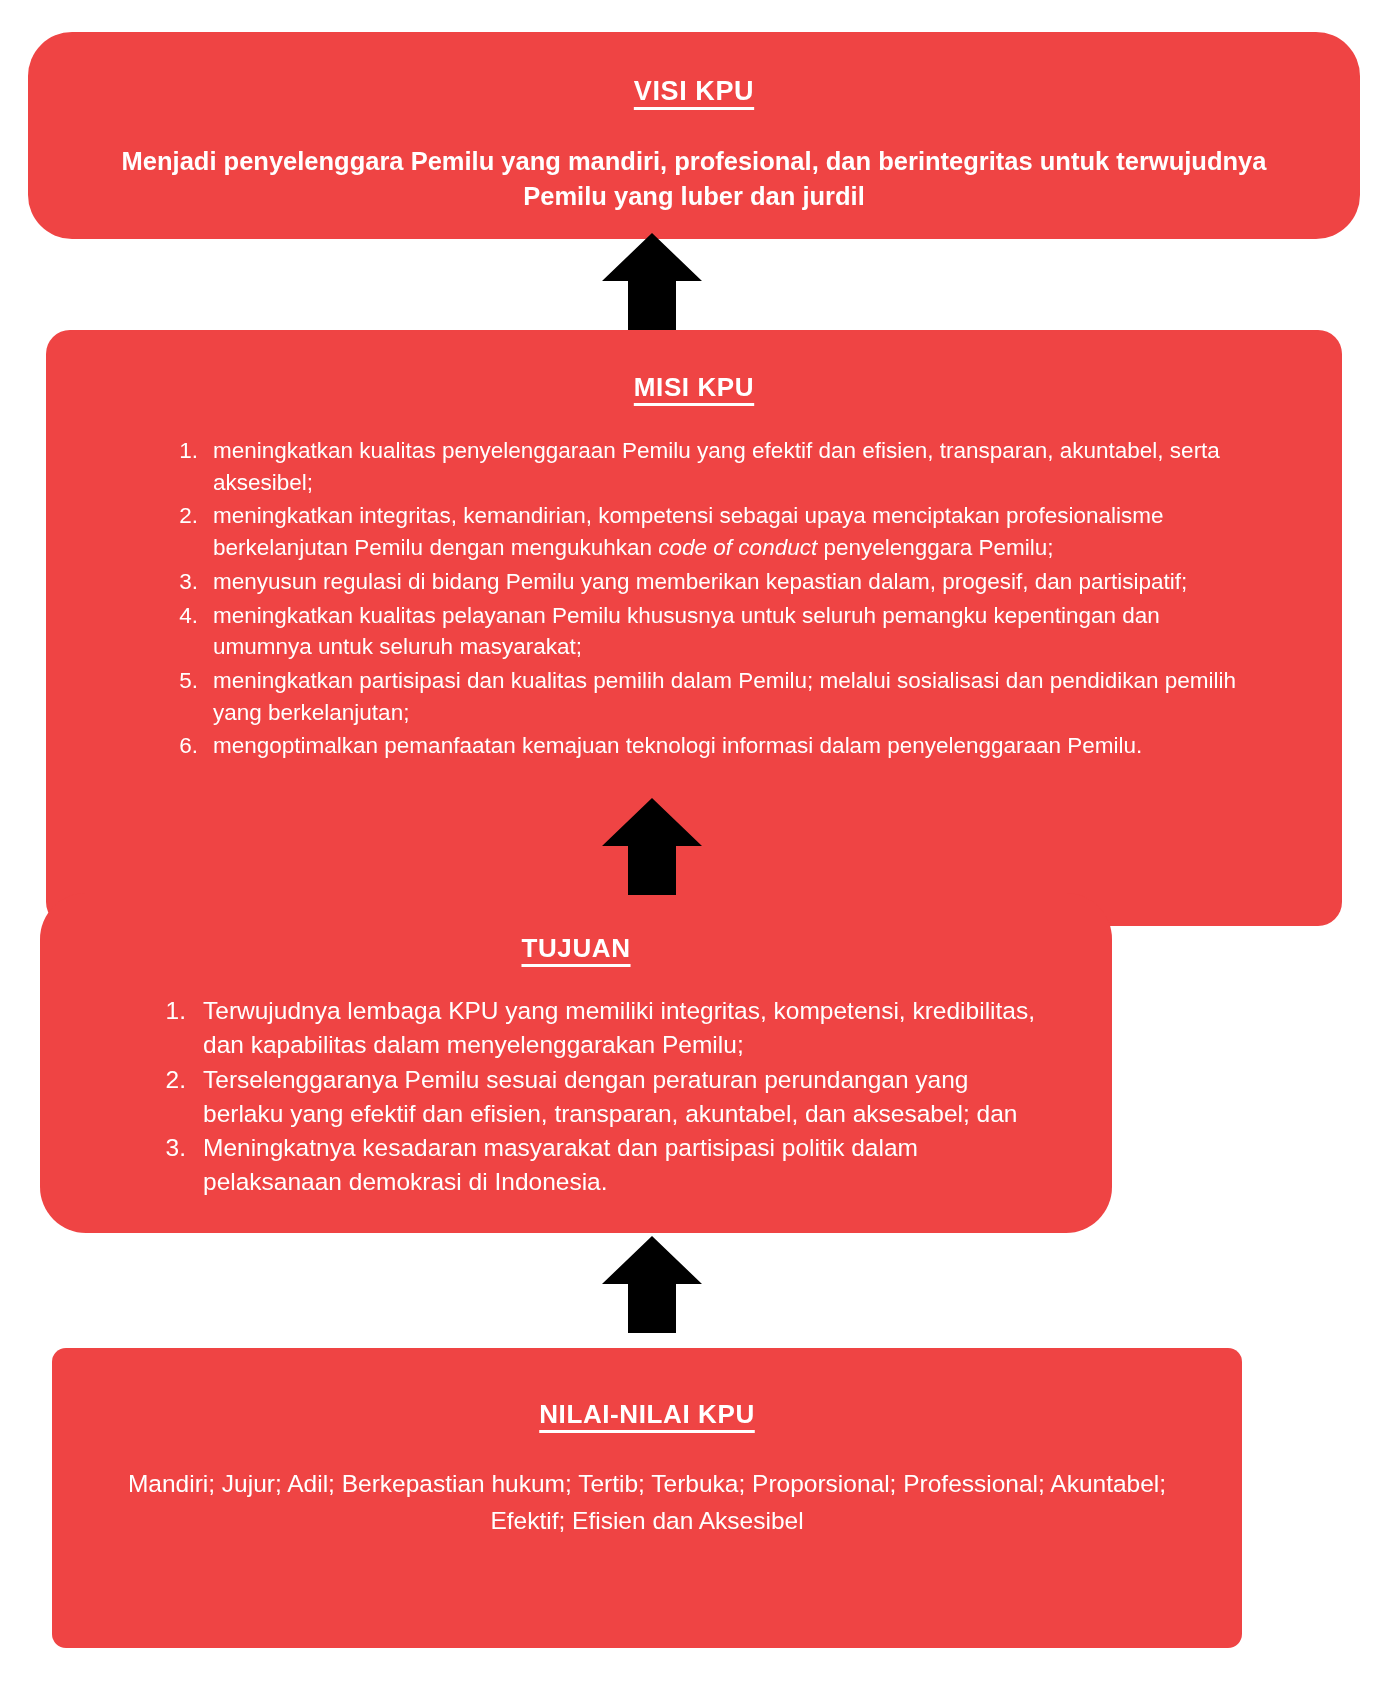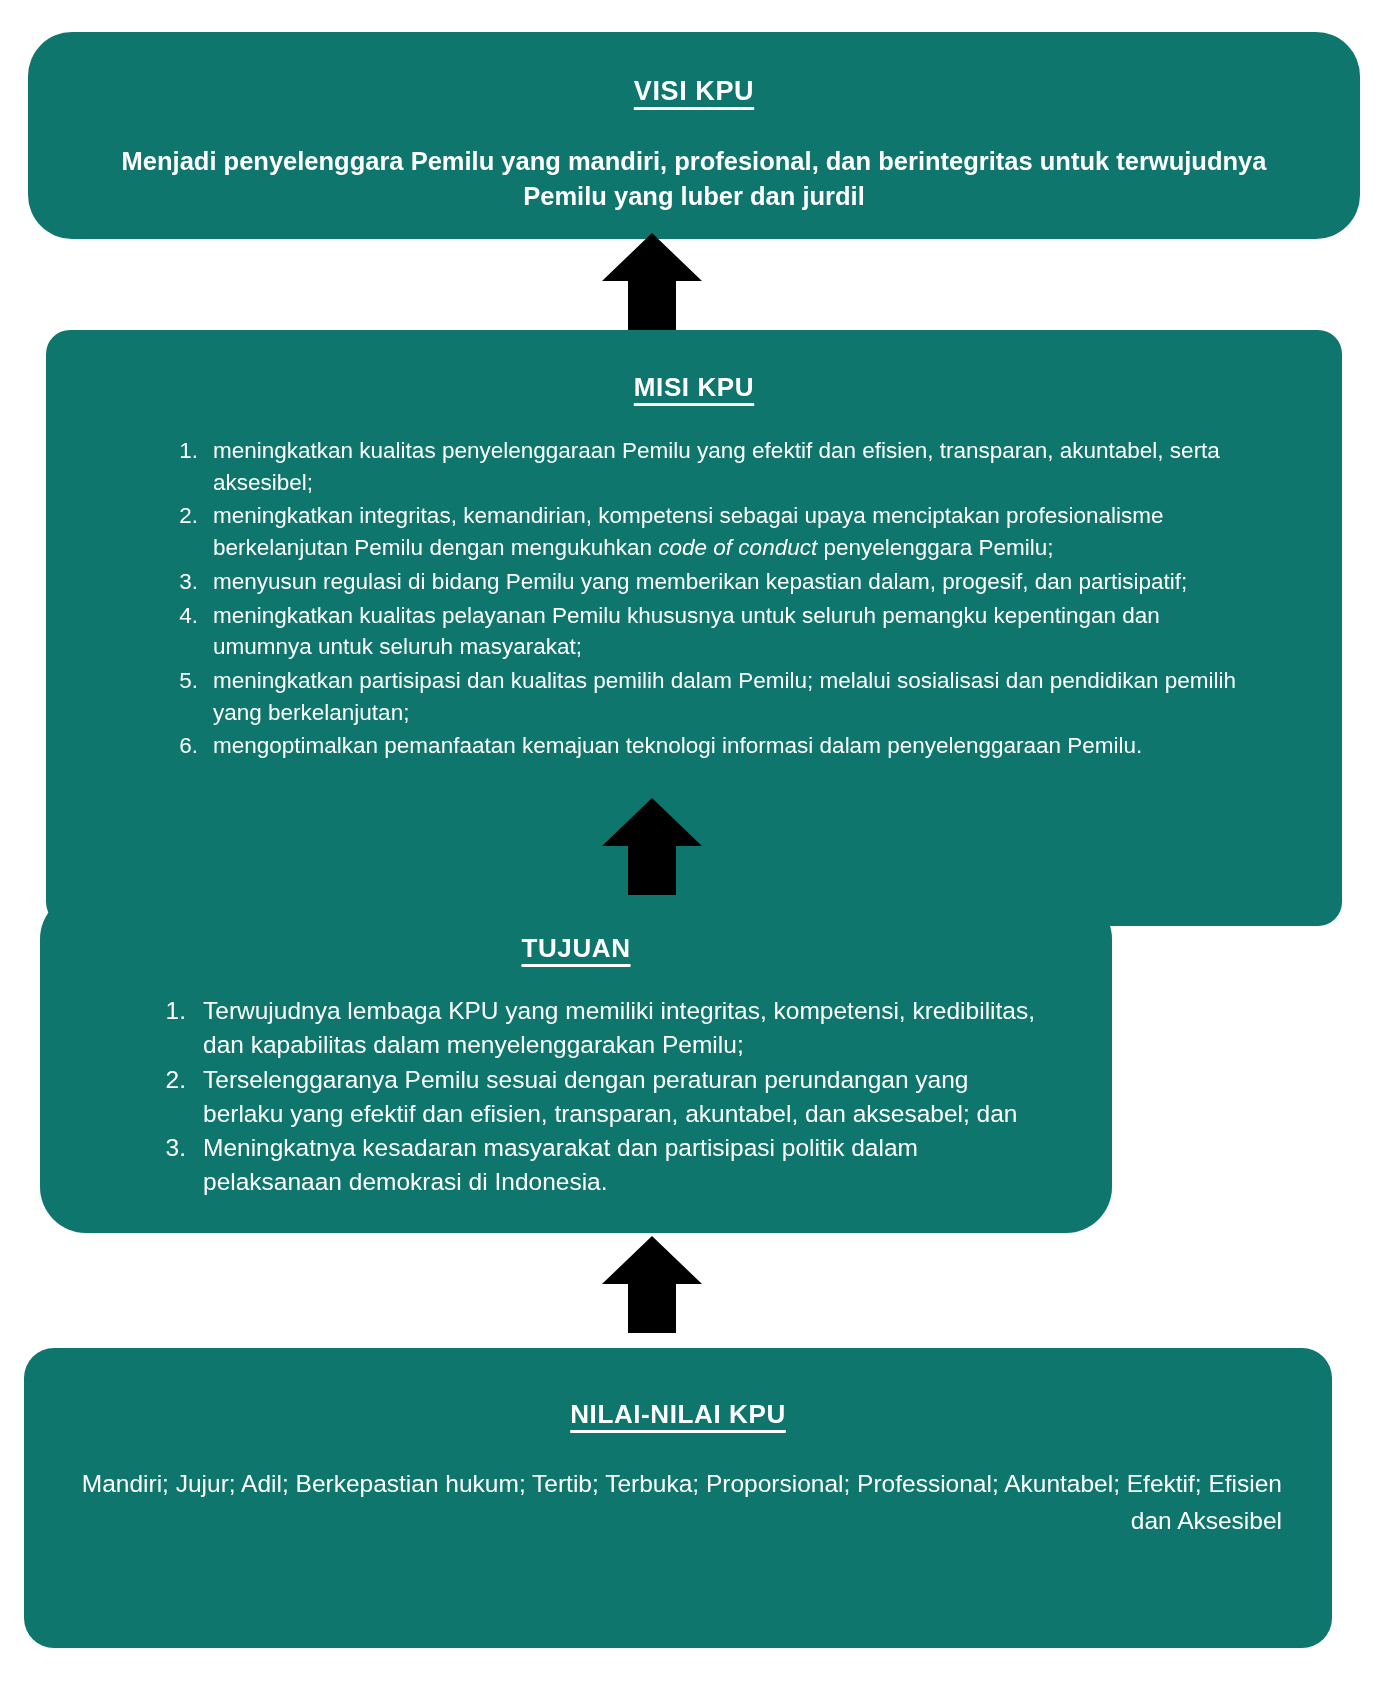--- a/index.html
+++ b/index.html
@@ -15,21 +15,21 @@
     overflow: hidden;
   }
 
   .stage {
     position: absolute;
     inset: 0;
   }
 
   .panel {
     position: absolute;
-    background: #0f766e;
+    background: #ef4444;
     border-radius: 46px;
     box-sizing: border-box;
     color: #ffffff;
   }
 
   
   #panel-visi {
     left: 28px;
     top: 32px;
     width: 1332px;
@@ -115,32 +115,32 @@
     line-height: 1.40;
     padding-left: 50px;
     margin-bottom: 0px;
   }
   #tujuan-list li .marker {
     width: 33px;
   }
 
   
   #panel-nilai {
-    left: 24px;
+    left: 52px;
     top: 1348px;
-    width: 1308px;
+    width: 1190px;
     height: 300px;
-    border-radius: 30px;
+    border-radius: 14px;
   }
   #nilai-heading {
     font-size: 26px;
     margin-top: 51px;
   }
   #nilai-body {
-    text-align: right;
+    text-align: center;
     font-size: 24.5px;
     line-height: 1.50;
     margin: 36px 50px 0 50px;
   }
 
   
   .arrow-up {
     position: absolute;
     z-index: 5;
   }

